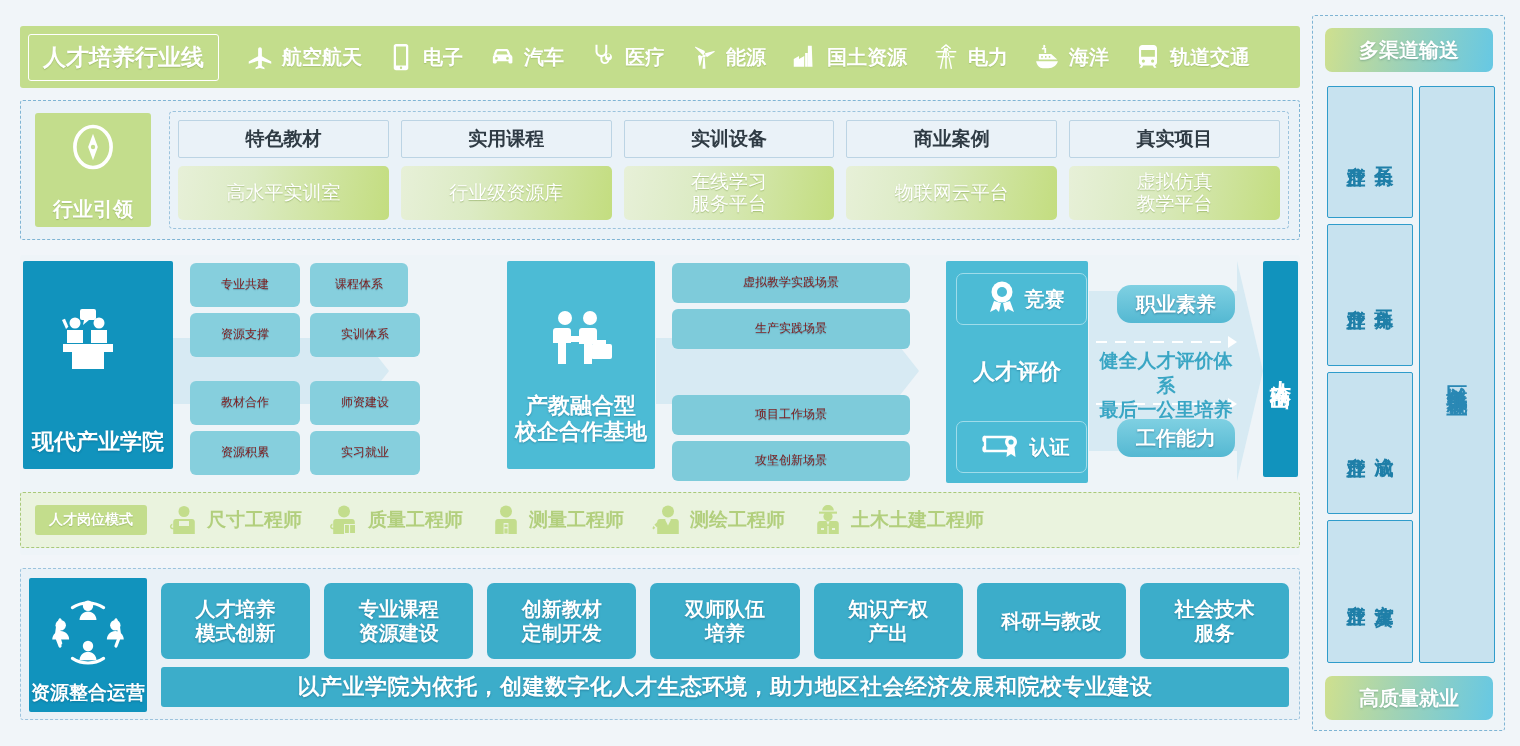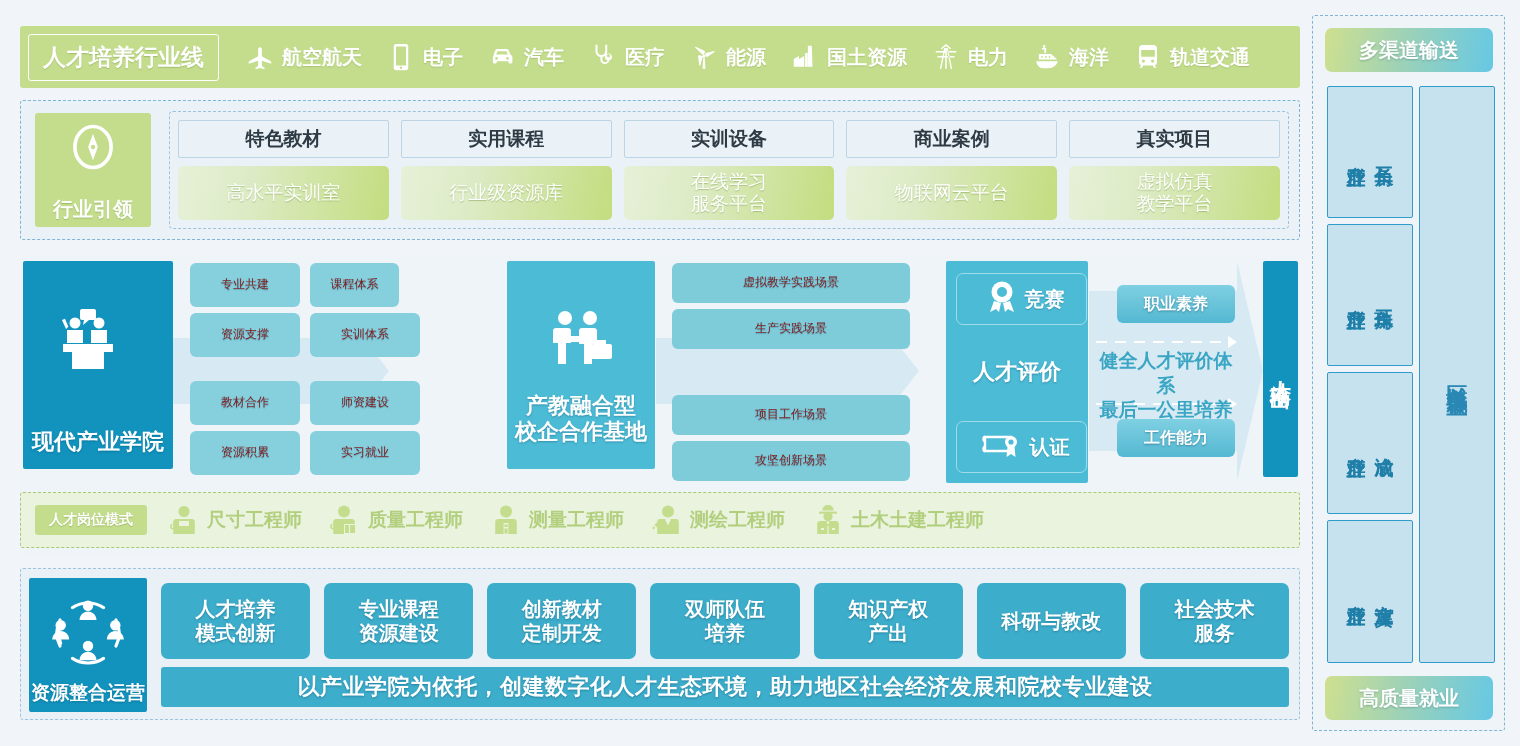--- a/index.html
+++ b/index.html
@@ -99,23 +99,23 @@
   .c3{left:926px;top:6px;width:142px;height:222px;background:#4cbbd5;}
   .eval-ttl{position:absolute;left:0;right:0;top:50%;transform:translateY(-50%);
     text-align:center;color:#fff;font-size:22px;font-weight:bold;text-shadow:0 1px 2px rgba(0,70,100,.35);}
   .eval-box{
     position:absolute;left:10px;width:122px;height:50px;border:1.3px solid #9fdcea;border-radius:7px;
     display:flex;align-items:center;justify-content:center;gap:7px;
     color:#fff;font-size:20px;font-weight:bold;text-shadow:0 1px 1px rgba(30,110,140,.5);padding-left:7px;
   }
 
   .grad-chip{
-    position:absolute;border-radius:6px;
+    position:absolute;border-radius:14px;
     background:linear-gradient(180deg,#7fd0e2 0%,#54b8d2 100%);
-    color:#fff;font-size:16px;font-weight:bold;
+    color:#fff;font-size:20px;font-weight:bold;
     display:flex;align-items:center;justify-content:center;
     text-shadow:0 1px 2px rgba(20,90,120,.55);
   }
 
   .dash-arrow{position:absolute;height:2px;background:repeating-linear-gradient(to right,#ffffff 0 11px,transparent 11px 19px);}
   .dash-tip{position:absolute;width:0;height:0;border-top:6px solid transparent;border-bottom:6px solid transparent;border-left:9px solid #ffffff;}
   .eval-note{position:absolute;text-align:center;color:#3aa6c4;font-size:19px;line-height:1.3;font-weight:bold;}
 
   
   .cout{position:absolute;left:1243px;top:6px;width:35px;height:216px;background:#1193bd;border-radius:2px;
@@ -333,21 +333,21 @@
           <path d="M5 22l-4-9 3-1.2 3.4 8z"></path>
           <circle cx="38" cy="16" r="5.5"></circle>
           <path d="M30 23h16v13H30z"></path>
           <rect x="2" y="37" width="50" height="8"></rect>
           <rect x="11" y="45" width="32" height="17"></rect>
         </svg>
       </span>
       <span class="cap">现代产业学院</span>
     </div>
     <div class="chip" style="position:absolute;left:170px;top:8px;width:110px;height:44px;">专业共建</div>
-    <div class="chip" style="position:absolute;left:290px;top:8px;width:89px;height:44px;">课程体系</div>
+    <div class="chip" style="position:absolute;left:290px;top:8px;width:98px;height:44px;">课程体系</div>
     <div class="chip" style="position:absolute;left:170px;top:58px;width:110px;height:44px;">资源支撑</div>
     <div class="chip" style="position:absolute;left:290px;top:58px;width:110px;height:44px;">实训体系</div>
     <div class="chip" style="position:absolute;left:170px;top:126px;width:110px;height:44px;">教材合作</div>
     <div class="chip" style="position:absolute;left:290px;top:126px;width:110px;height:44px;">师资建设</div>
     <div class="chip" style="position:absolute;left:170px;top:176px;width:110px;height:44px;">资源积累</div>
     <div class="chip" style="position:absolute;left:290px;top:176px;width:110px;height:44px;">实习就业</div>
 
     <div class="pillar c2">
       <span class="ic">
         <svg width="70" height="66" viewBox="0 0 70 66" fill="#ffffff">

